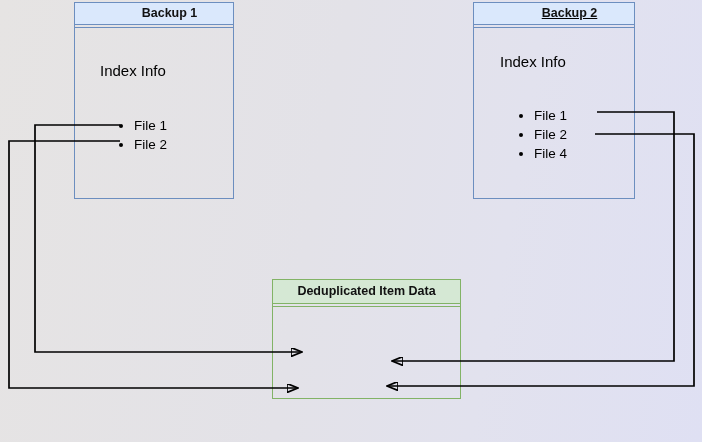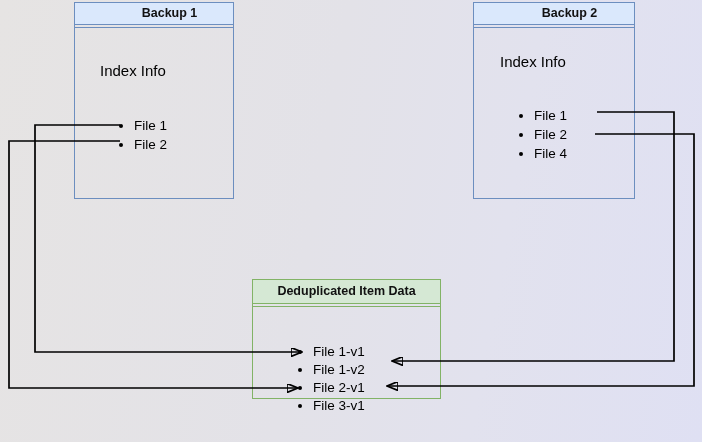--- a/index.html
+++ b/index.html
@@ -74,41 +74,35 @@
   <div class="box blue" style="left:74px; top:2px; width:160px; height:197px;">
     <div class="box-header">Backup 1</div>
     <div class="header-gap"></div>
   </div>
   <div class="index-label" style="left:100px; top:62px;">Index Info</div>
   <ul class="file-list" style="left:120px; top:116px;">
     <li>File 1</li>
     <li>File 2</li>
   </ul>
 
-  <div class="box blue" style="left:473px; top:2px; width:162px; height:197px;">
+  <div class="box blue" style="left:473px; top:2px; width:162px; height:197px;text-decoration:underline;">
     <div class="box-header">Backup 2</div>
     <div class="header-gap"></div>
   </div>
   <div class="index-label" style="left:500px; top:53px;">Index Info</div>
   <ul class="file-list" style="left:520px; top:106px;">
     <li>File 1</li>
     <li>File 2</li>
     <li>File 4</li>
   </ul>
 
-  <div class="box green" style="left:252px; top:279px; width:189px; height:120px;">
+  <div class="box green" style="left:272px; top:279px; width:189px; height:120px;">
     <div class="box-header" style="height:23px; line-height:23px;">Deduplicated Item Data</div>
     <div class="header-gap"></div>
   </div>
-  <ul class="file-list dedup" style="left:299px; top:343px;">
-    <li>File 1-v1</li>
-    <li>File 1-v2</li>
-    <li>File 2-v1</li>
-    <li>File 3-v1</li>
-  </ul>
 
   <svg class="wires" viewBox="0 0 702 442" xmlns="http://www.w3.org/2000/svg">
     <defs>
       <marker id="arrow" markerUnits="userSpaceOnUse" markerWidth="12" markerHeight="9" refX="11" refY="4.5" orient="auto">
         <path d="M0,0 L11,4.5 L0,9 Z" fill="#000000" stroke="none"></path>
       </marker>
     </defs>
     <path d="M120,125 H35 V352 H302" marker-end="url(#arrow)"></path>
     <path d="M120,141 H9 V388 H298" marker-end="url(#arrow)"></path>
     <path d="M597,112 H674 V361 H392" marker-end="url(#arrow)"></path>

